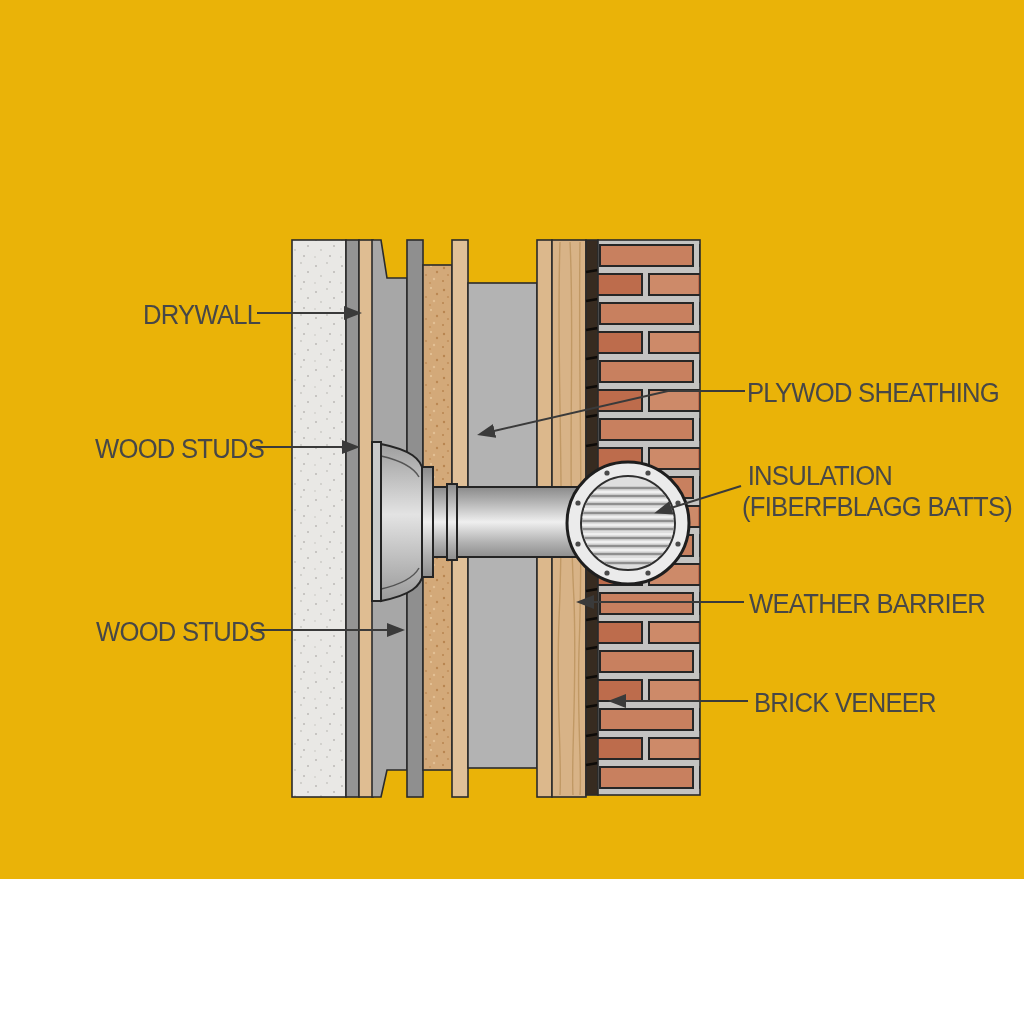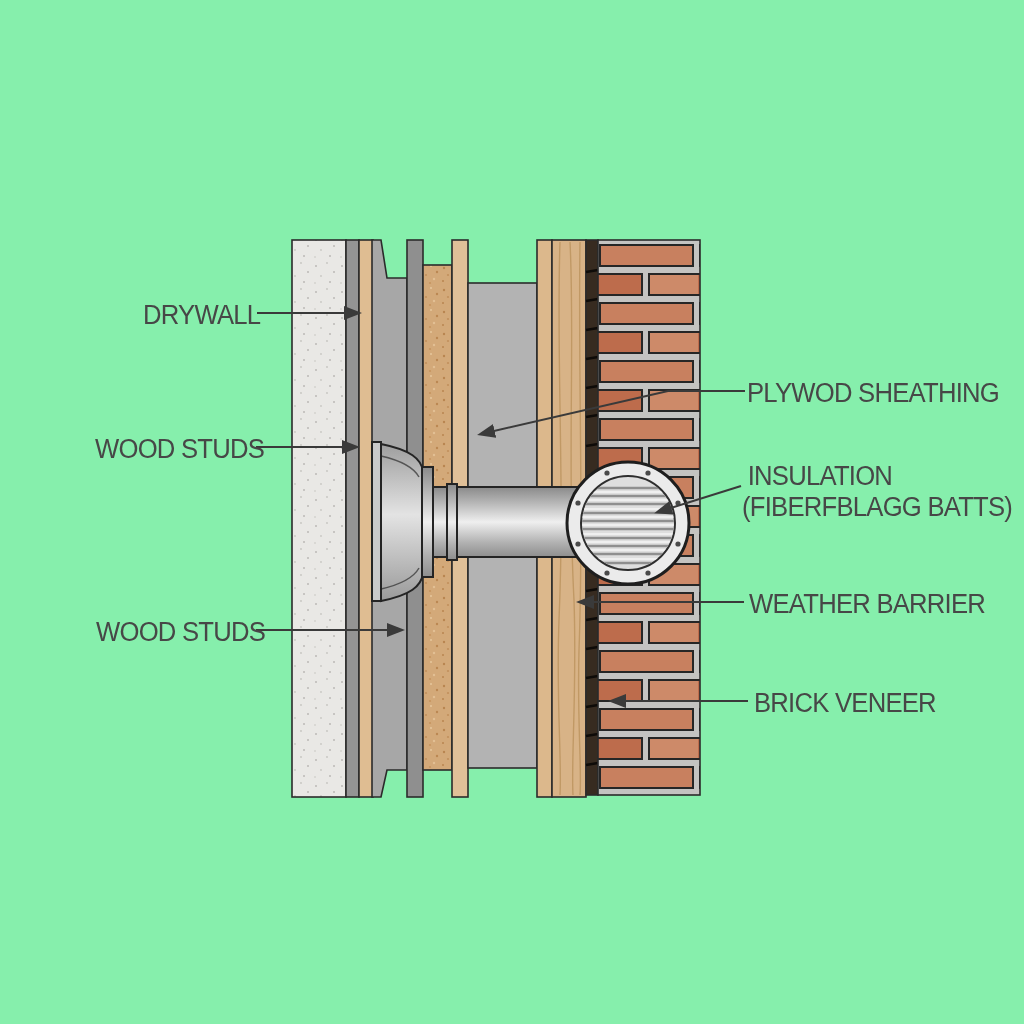--- a/index.html
+++ b/index.html
@@ -1,18 +1,18 @@
 <!DOCTYPE html>
 <html><head>
 <meta charset="utf-8">
 <style>
   html,body{margin:0;padding:0;background:#ffffff;}
   .stage{
-    position:relative;width:1024px;height:1024px;overflow:hidden;
-    background:#86efac;
+    position:relative;width:1024px;height:879px;overflow:hidden;
+    background:#eab308;
     font-family:"Liberation Sans", sans-serif;
   }
   .diagram-svg{position:absolute;left:0;top:0;}
   .label{
     position:absolute;
     font-size:27px;
     line-height:1.15;
     color:#474747;
     letter-spacing:-0.8px;
     transform:scaleX(0.95);

